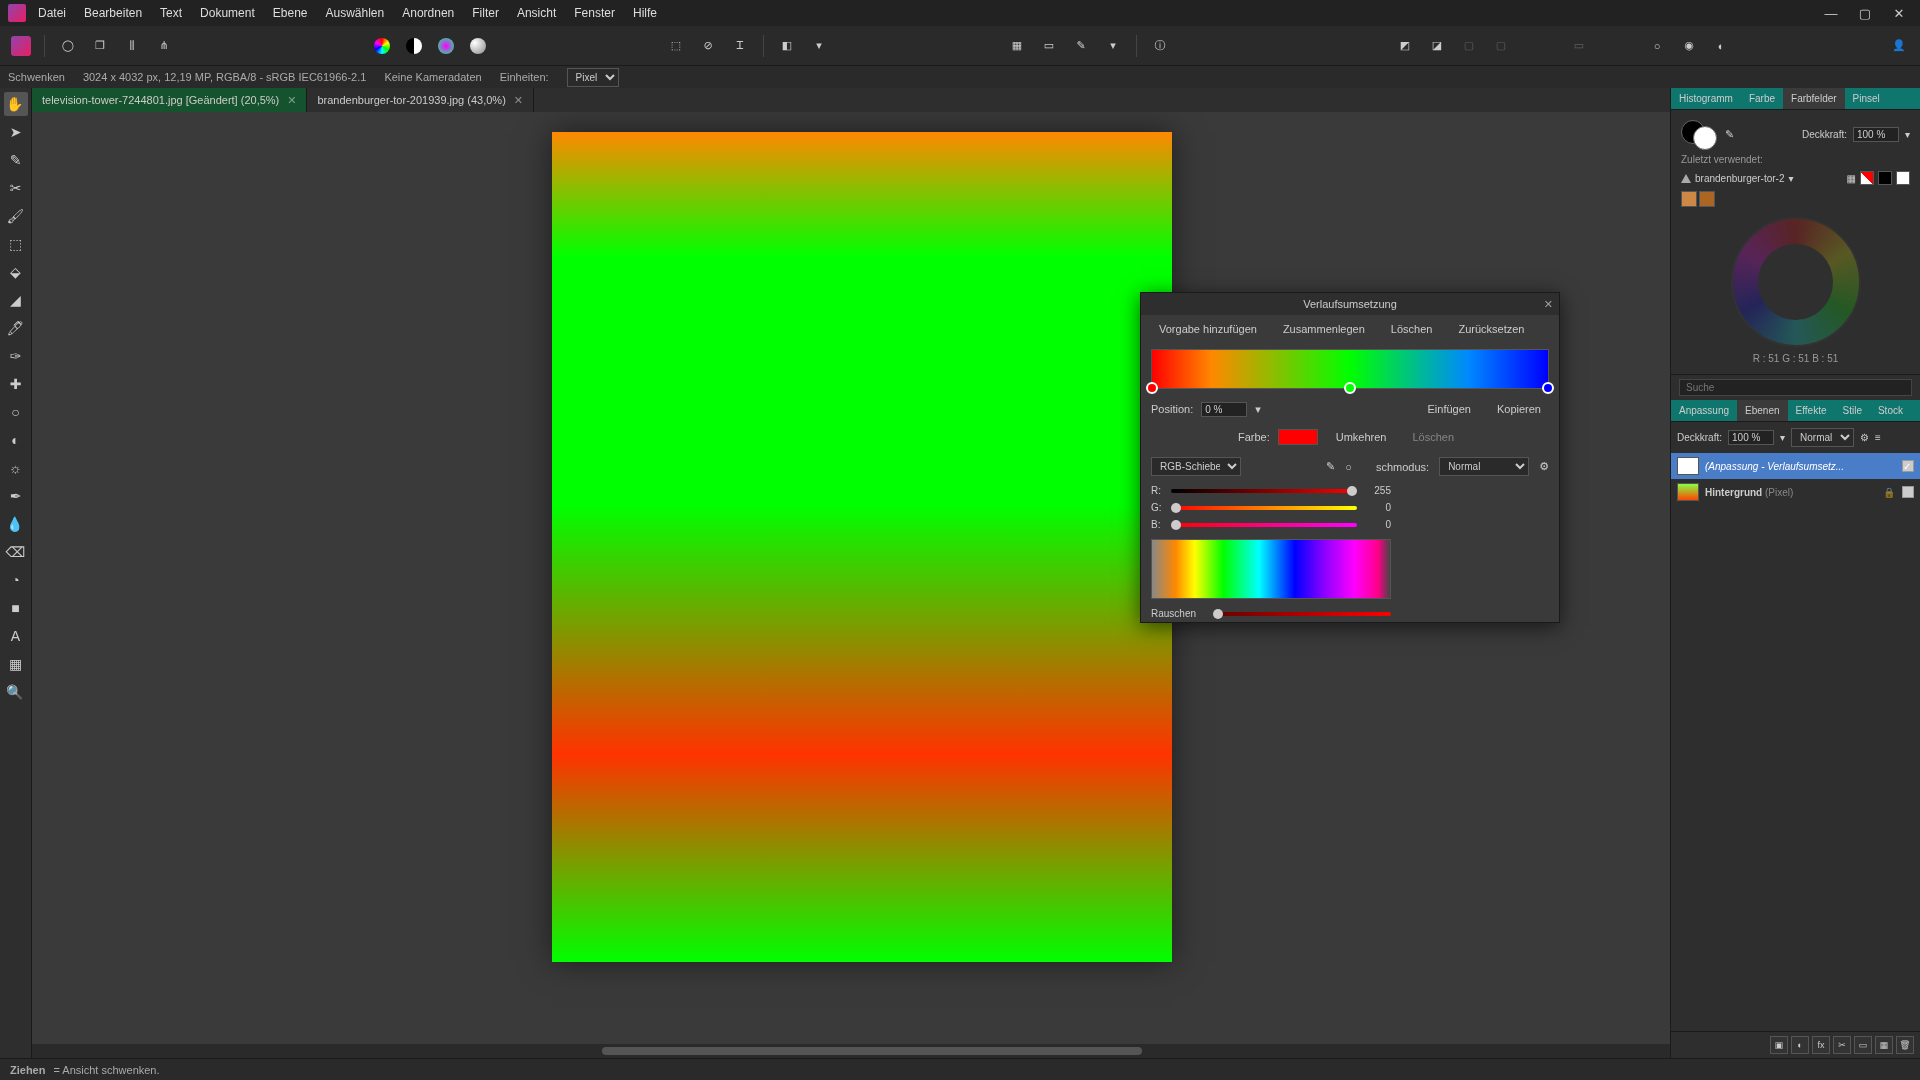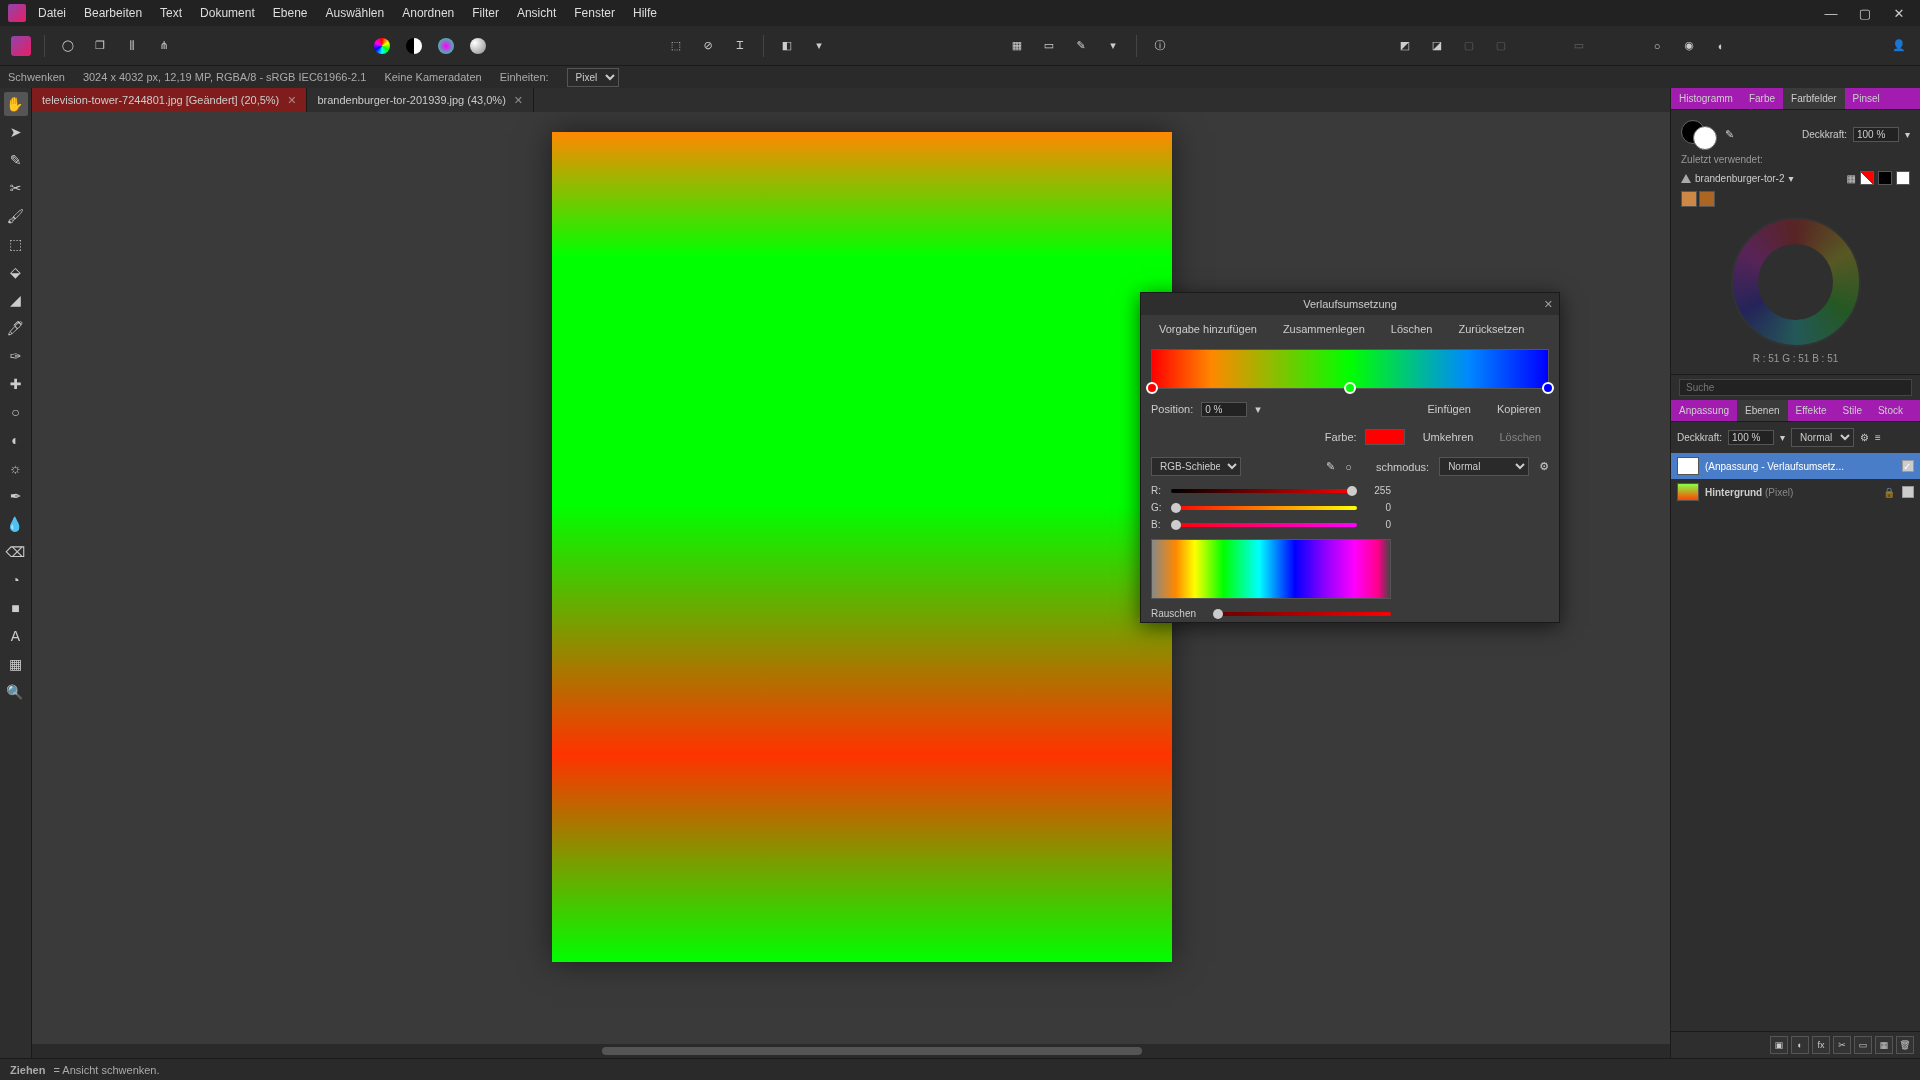--- a/index.html
+++ b/index.html
@@ -16,28 +16,28 @@
 .tb-spacer{flex:1}
 .doc-info{height:22px;background:#2a2a2a;display:flex;align-items:center;padding:0 8px;font-size:11px;gap:18px;color:#aaa}
 .doc-info select{background:#333;border:1px solid #555;color:#ccc;font-size:11px;padding:1px 4px}
 .main{display:flex;height:calc(1080px - 26px - 40px - 22px - 22px)}
 .toolbox{width:32px;background:#2e2e2e;border-right:1px solid #1a1a1a;display:flex;flex-direction:column;align-items:center;padding-top:4px;gap:4px}
 .tool{width:24px;height:24px;display:flex;align-items:center;justify-content:center;border-radius:2px;cursor:pointer;font-size:14px}
 .tool.active{background:#555}
 .workspace{flex:1;display:flex;flex-direction:column;background:#3a3a3a}
 .tabs{height:24px;background:#2e2e2e;display:flex;align-items:center}
 .tab{padding:0 10px;height:24px;display:flex;align-items:center;gap:8px;border-right:1px solid #1a1a1a;font-size:11px;cursor:pointer}
-.tab.active{background:#7f1d1d}
+.tab.active{background:#14532d}
 .tab-close{opacity:.6;cursor:pointer}
 .canvas-area{flex:1;background:#3a3a3a;position:relative;overflow:hidden}
 .canvas-img{position:absolute;left:520px;top:20px;width:620px;height:830px;background:linear-gradient(180deg,#ff8800 0%,#00ff00 15%,#00ff00 45%,#ff3300 75%,#00ff00 100%);box-shadow:0 0 30px rgba(0,0,0,.5)}
 .hscroll{height:14px;background:#2a2a2a;display:flex;align-items:center}
 .hscroll-thumb{height:8px;width:540px;background:#555;margin-left:570px;border-radius:4px}
 .right-panels{width:250px;background:#2e2e2e;border-left:1px solid #1a1a1a;display:flex;flex-direction:column}
-.panel-tabs{height:22px;display:flex;background:#a21caf;border-bottom:1px solid #1a1a1a;font-size:10px}
+.panel-tabs{height:22px;display:flex;background:#0f766e;border-bottom:1px solid #1a1a1a;font-size:10px}
 .panel-tabs span{padding:0 8px;line-height:22px;cursor:pointer}
 .panel-tabs span.active{background:#3a3a3a}
 .color-section{padding:10px;border-bottom:1px solid #1a1a1a}
 .big-circle{position:relative;width:36px;height:28px}
 .circ{width:24px;height:24px;border-radius:50%;position:absolute;border:1px solid #666}
 .c1{background:#000;left:0;top:0}
 .c2{background:#fff;left:12px;top:6px}
 .opac-row{display:flex;align-items:center;gap:6px;font-size:10px;margin-left:auto}
 .small-input{width:46px;background:#222;border:1px solid #555;color:#ccc;font-size:10px;padding:1px 3px}
 .recent-row{display:flex;gap:2px;margin-top:6px}
@@ -264,21 +264,21 @@
       <span>Deckkraft:</span>
       <input class="small-input" value="100 %" style="">
       <span>▾</span>
       <select class="dd"><option>Normal</option></select>
       <span>⚙</span>
       <span>≡</span>
     </div>
     <div class="layer-list">
       <div class="layer-item sel">
         <div class="layer-thumb" style="background:#fff"></div>
-        <span style="">(Anpassung - Verlaufsumsetz...</span>
+        <span style="font-style:italic">(Anpassung - Verlaufsumsetz...</span>
         <div style="margin-left:auto" class="layer-chk">✓</div>
       </div>
       <div class="layer-item">
         <div class="layer-thumb" style="background:linear-gradient(#8f4,#f40)"></div>
         <span><b>Hintergrund</b> <span style="color:#888">(Pixel)</span></span>
         <span style="margin-left:auto;opacity:.5">🔒</span>
         <div class="layer-chk">✓</div>
       </div>
     </div>
     <div style="flex:1"></div>
@@ -322,21 +322,21 @@
     <div style="display:flex;gap:8px;align-items:center">
       <span>Position:</span>
       <input class="small-input" value="0 %" style="">
       <span>▾</span>
     </div>
     <div style="display:flex;gap:10px">
       <span class="dlg-btn">Einfügen</span>
       <span class="dlg-btn">Kopieren</span>
     </div>
   </div>
-  <div class="dlg-row" style="justify-content:flex-end">
+  <div class="dlg-row" style="justify-content:center">
     <div style="display:flex;gap:8px;align-items:center">
       <span>Farbe:</span>
       <div class="color-box" style="background:#ff0000"></div>
     </div>
     <div style="display:flex;gap:10px">
       <span class="dlg-btn">Umkehren</span>
       <span class="dlg-btn" style="opacity:.5">Löschen</span>
     </div>
   </div>
   <div class="dlg-row">

